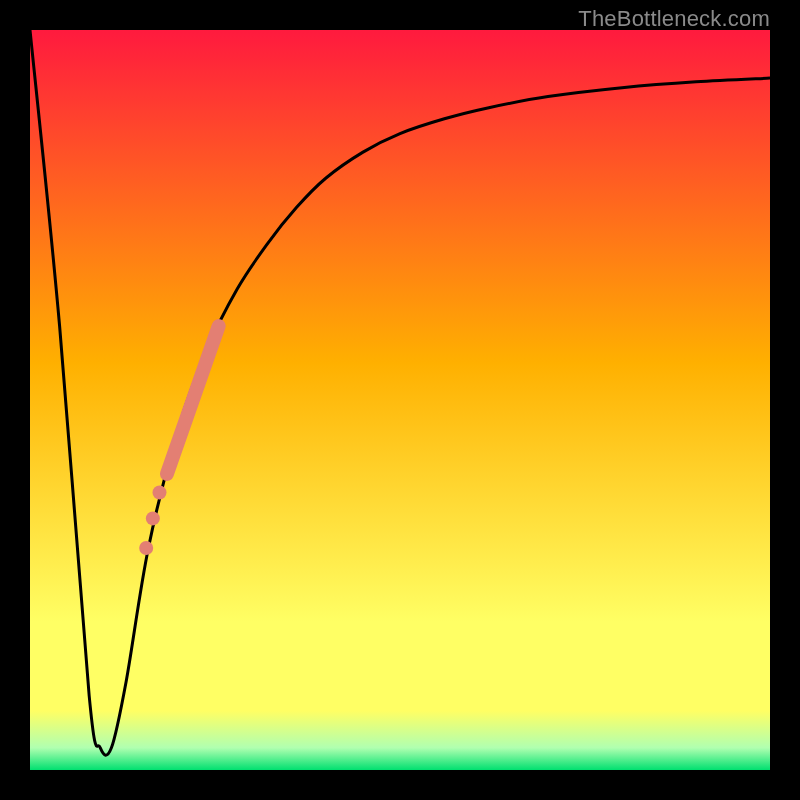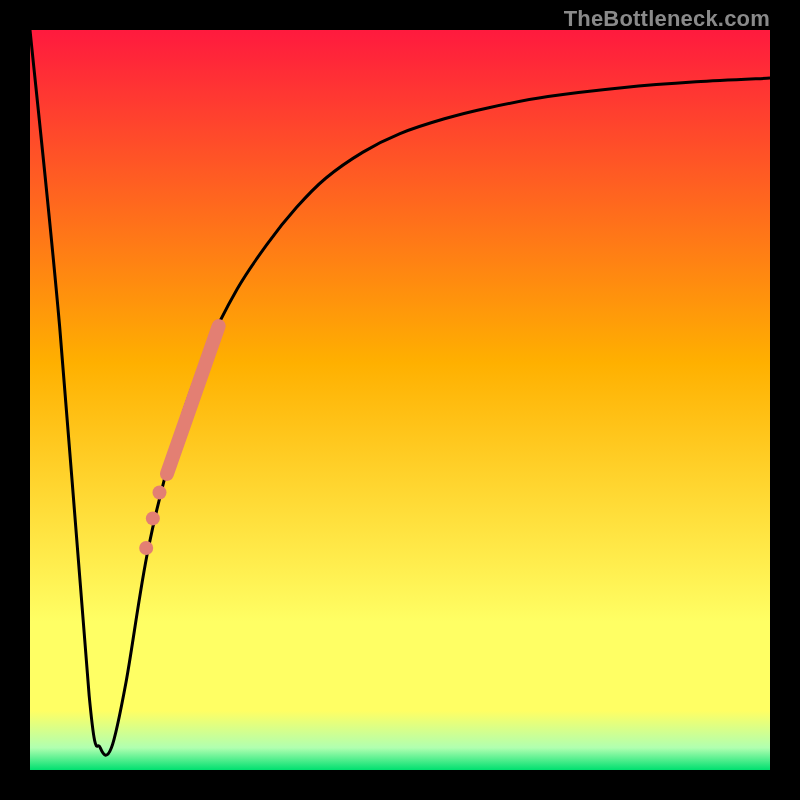--- a/index.html
+++ b/index.html
@@ -1,18 +1,18 @@
 <!DOCTYPE html>
 <html><head>
 <meta charset="utf-8">
 <style>
   html,body{margin:0;padding:0;width:800px;height:800px;overflow:hidden;background:#000;font-family:Arial,Helvetica,sans-serif}
   .stage{position:relative;width:800px;height:800px}
   .inner{position:absolute;left:30px;top:30px;width:740px;height:740px}
-  .watermark{position:absolute;top:6px;left:30px;width:740px;text-align:right;color:#8a8a8a;font-size:22px;font-weight:700;letter-spacing:0.2px}
+  .watermark{position:absolute;top:6px;left:30px;width:740px;text-align:right;color:#8a8a8a;font-size:22px;font-weight:400;letter-spacing:0.2px}
   svg{display:block}
 </style>
 </head>
 <body>
 
 <div class="stage">
   <div class="watermark">TheBottleneck.com</div>
   <div class="inner">
     <svg id="plot" width="740" height="740" viewBox="0 0 740 740">
       <defs>

